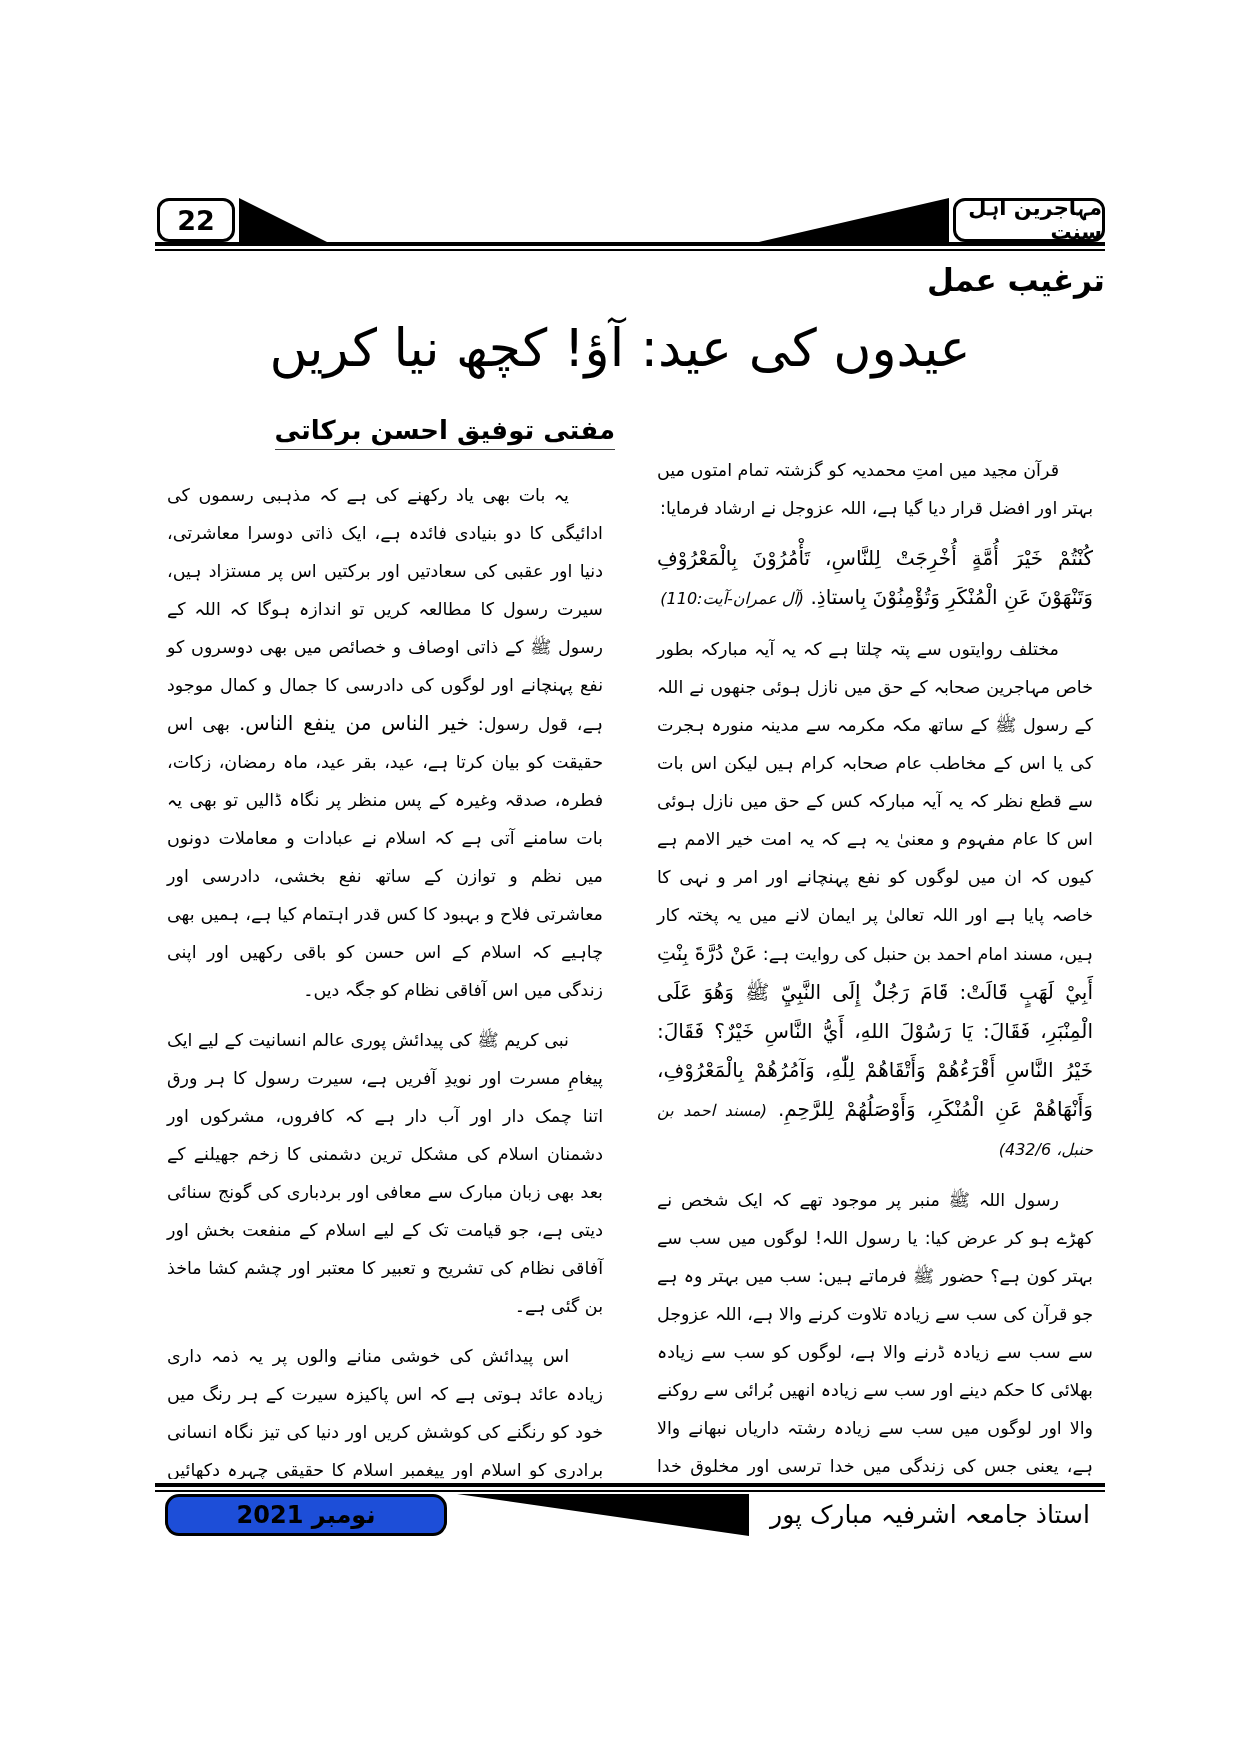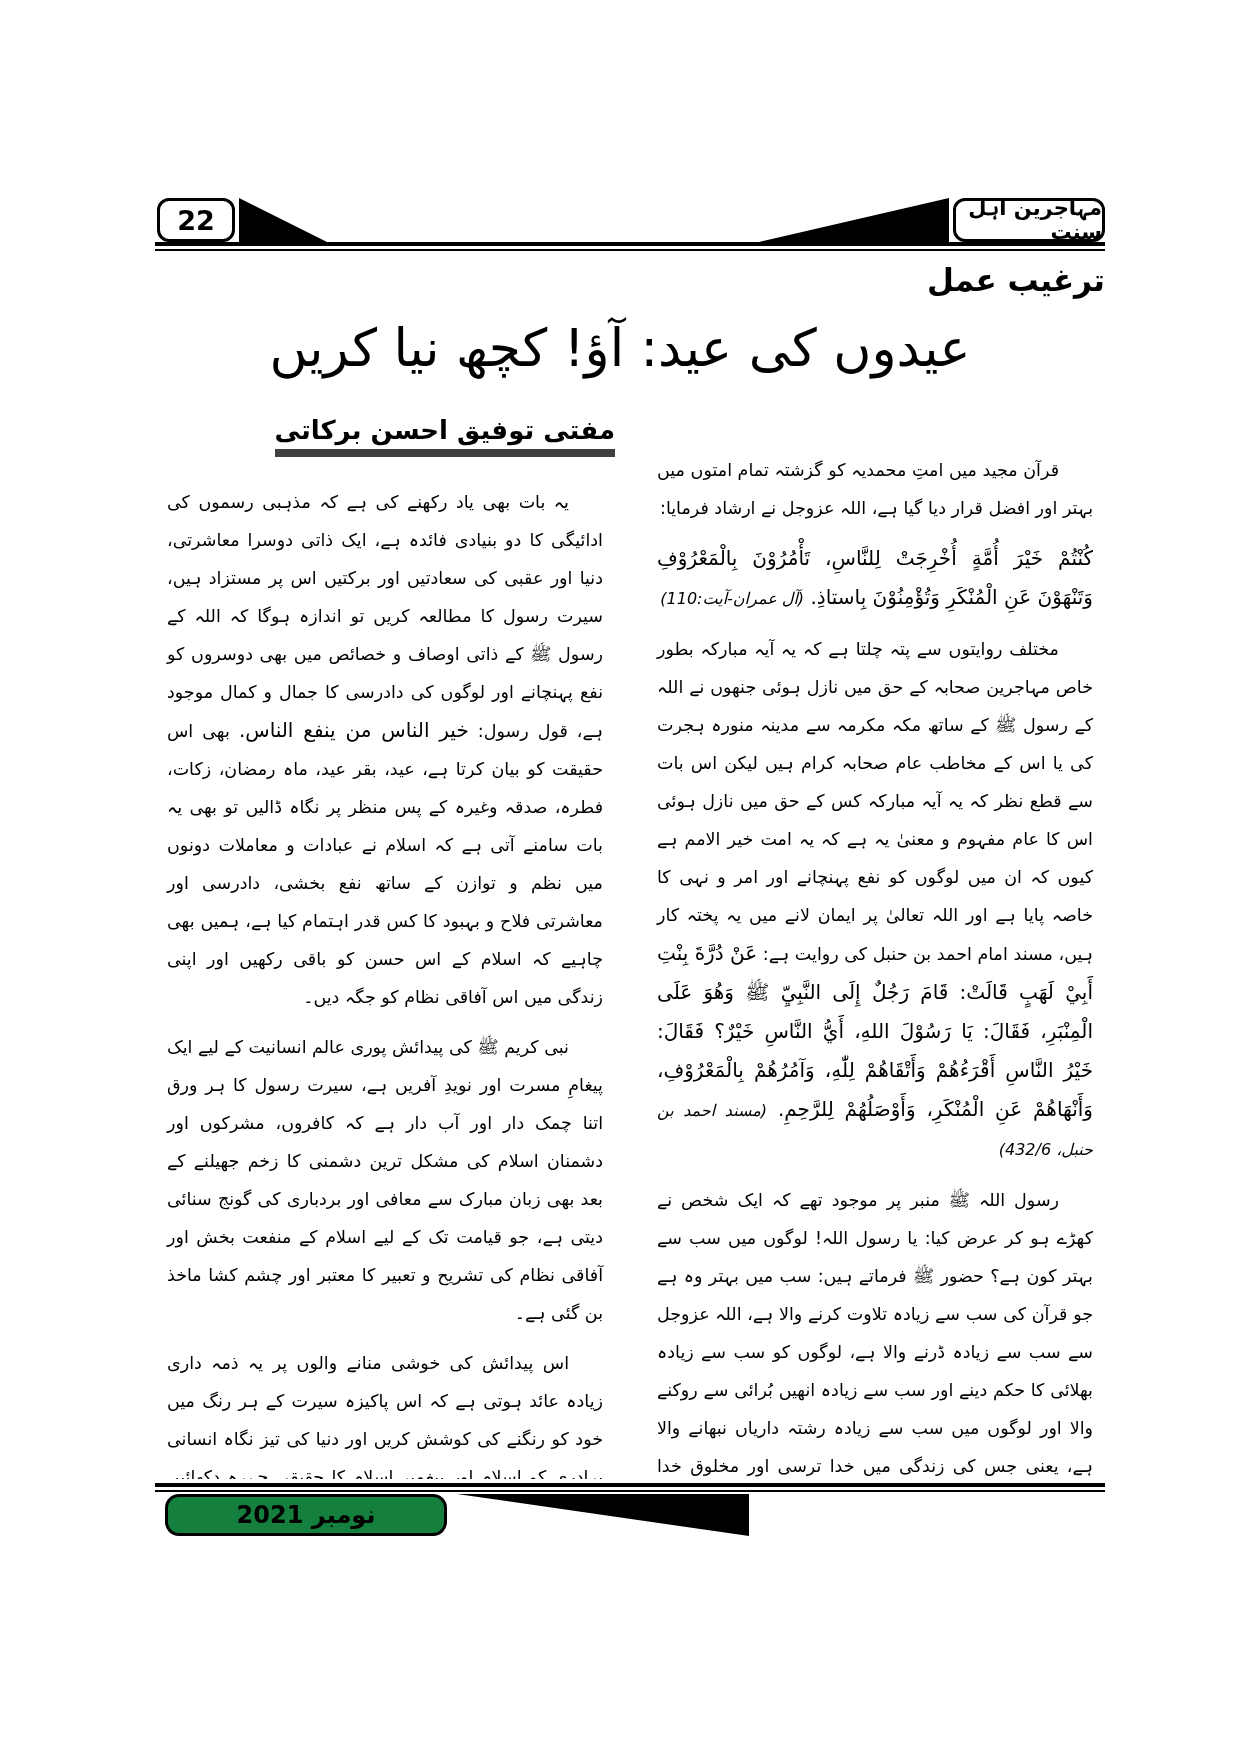--- a/index.html
+++ b/index.html
@@ -49,35 +49,35 @@
   
   .columns{
     position:absolute;top:413px;left:155px;width:950px;height:1066px;
     display:flex;gap:30px;overflow:hidden;
   }
   .col{width:460px;box-sizing:border-box;}
   .col-first{padding-top:26px;}
   .author{
     display:inline-block;
     font-size:26px;font-weight:bold;
-    border-bottom:8px solid #404040;
+    border-bottom:1px solid #404040;
     padding-bottom:4px;margin:2px 0 14px 0;
   }
   .para{
     margin:12px;
     font-size:17.5px;line-height:38px;
     text-align:justify;
   }
   .para.indent{text-indent:34px;}
   .seg-arabic{font-size:20px;font-weight:500;}
   .seg-ref{font-size:16px;font-style:italic;}
   
   .date-box{
     position:absolute;left:165px;top:1494px;width:282px;height:42px;
-    border:3px solid #000;border-radius:14px;background:#15803d;
+    border:3px solid #000;border-radius:14px;background:#1d4ed8;
     display:flex;align-items:center;justify-content:center;
     font-size:24px;font-weight:bold;box-sizing:border-box;
   }
   .tri-footer{
     position:absolute;left:457px;top:1494px;width:0;height:0;
     border-top:42px solid #000;border-left:292px solid transparent;
   }
   .footer-author-title{
     position:absolute;right:150px;top:1500px;
     font-size:25px;
@@ -118,14 +118,15 @@
           <p class="para indent"><span class="seg-urdu">اس پیدائش کی خوشی منانے والوں پر یہ ذمہ داری زیادہ عائد ہوتی ہے کہ اس پاکیزہ سیرت کے ہر رنگ میں خود کو رنگنے کی کوشش کریں اور دنیا کی تیز نگاہ انسانی برادری کو اسلام اور پیغمبر اسلام کا حقیقی چہرہ دکھائیں تاکہ وہ سچے اسلام کا مطالعہ کریں اور سیرت نبوی کے بنیادی خد و خال سے آشنا ہوں اس سے اسلامی شوکت بھی بڑھے گی اور معاشرتی مسائل بھی حل ہوں گے۔ عام طور سے عید میلاد کا پورا پروگرام دو حصوں پر مشتمل ہوتا ہے جلسہ اور جلوس، اور دونوں کا مقصد ہے پیدائش کی خوشی منانا اور لوگوں تک دین کی باتیں پہنچانا عید میلاد النبی کی شرعی حیثیت پر</span></p>
         </div>
     </div>
   </div>
 
   <div class="double-rule rule-bottom"></div>
   <div class="date-box">
     <span>نومبر 2021</span>
   </div>
   <div class="tri-footer"></div>
+  <div class="footer-author-title">استاذ جامعہ اشرفیہ مبارک پور</div>
 
 </div>
 
 </body></html>

